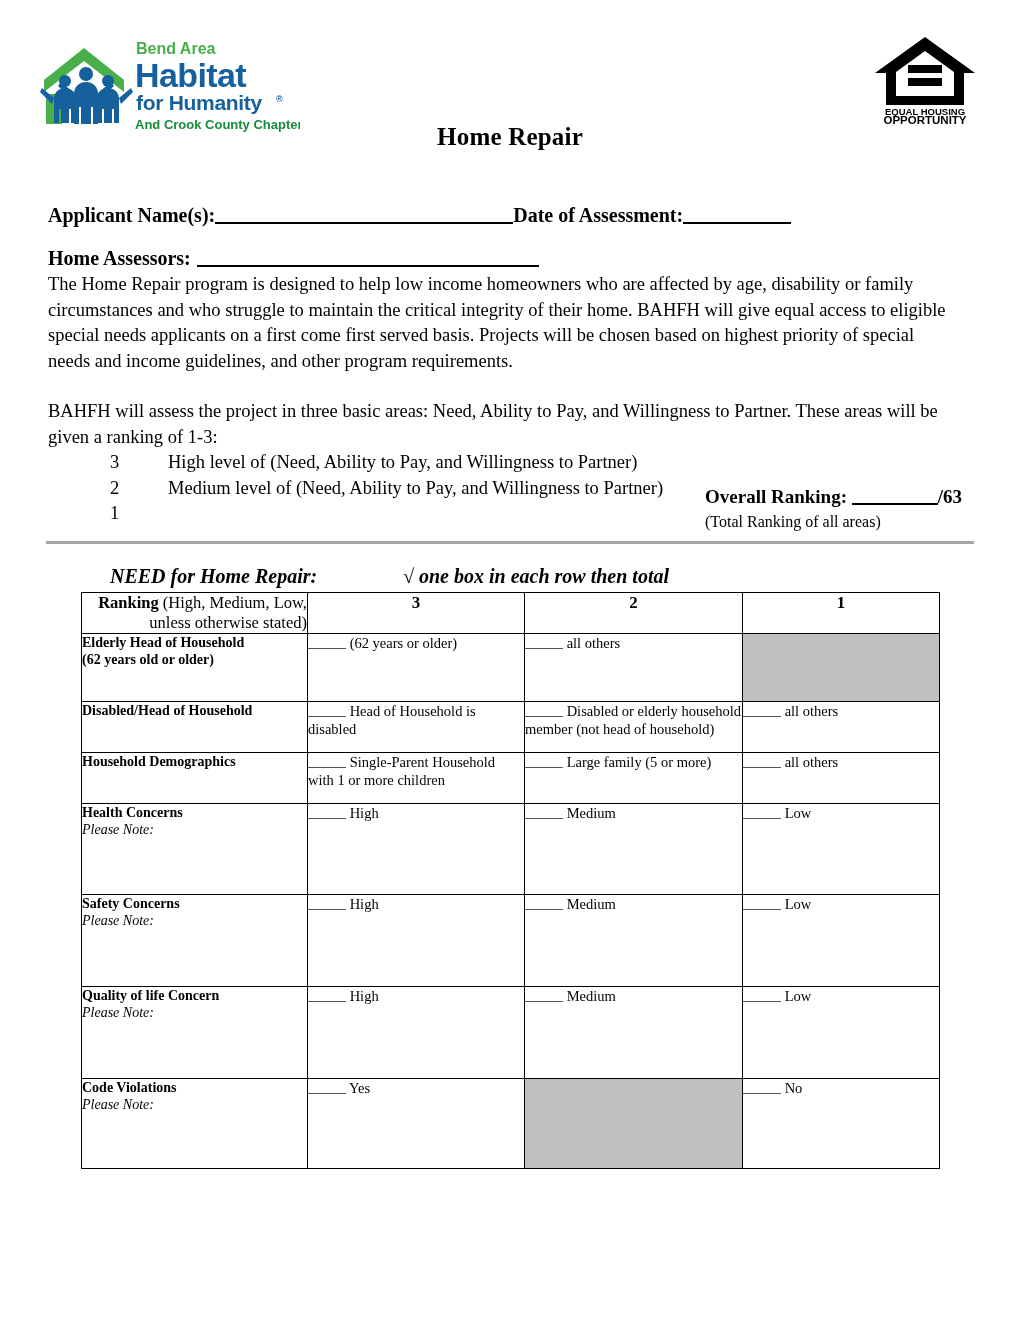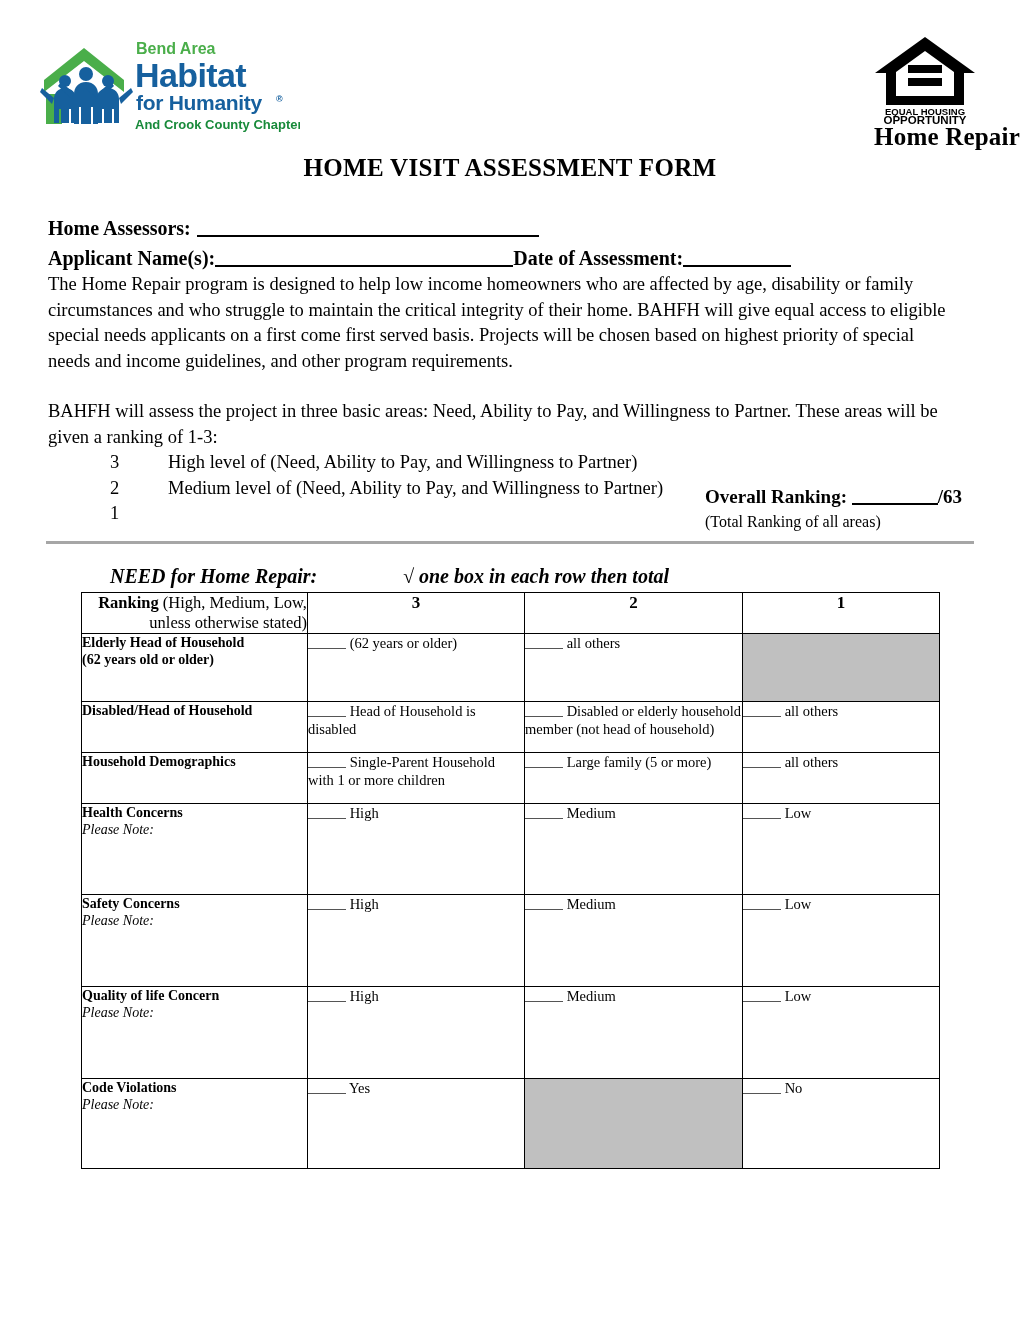--- a/index.html
+++ b/index.html
@@ -54,21 +54,20 @@
     left: 0;
     top: 122px;
     width: 1020px;
     text-align: center;
   }
   .title-line1 {
     font-size: 25px;
     font-weight: bold;
     line-height: 30px;
     letter-spacing: 0.2px;
-    text-align: right;
   }
   .title-line2 {
     font-size: 25px;
     font-weight: bold;
     line-height: 32px;
     letter-spacing: 0.3px;
   }
 
   
   .fields {
@@ -278,29 +277,28 @@
           <rect x="36" y="45" width="34" height="8"></rect>
         </g>
         <text x="53" y="82" text-anchor="middle" font-family="'Liberation Sans', sans-serif" font-size="9.5" font-weight="bold" fill="#000">EQUAL HOUSING</text>
         <text x="53" y="91" text-anchor="middle" font-family="'Liberation Sans', sans-serif" font-size="11.5" font-weight="bold" fill="#000">OPPORTUNITY</text>
       </svg>
     </div>
   </div>
 
   <div class="title-block">
     <div class="title-line1">Home Repair</div>
-    <div class="title-line2">HOME VISIT ASSESSMENT FORM</div>
   </div>
 
   <div class="fields">
+    <div class="field-row">
+      <span>Applicant Name(s):</span><span class="rule applicant"></span><span>Date of Assessment:</span><span class="rule date"></span>
+    </div>
     <div class="field-row second">
       <span>Home Assessors:</span><span class="rule assessors"></span>
-    </div>
-    <div class="field-row">
-      <span>Applicant Name(s):</span><span class="rule applicant"></span><span>Date of Assessment:</span><span class="rule date"></span>
     </div>
   </div>
 
   <div class="body-copy">
     <p>The Home Repair program is designed to help low income homeowners who are affected by age, disability or family circumstances and who struggle to maintain the critical integrity of their home. BAHFH will give equal access to eligible special needs applicants on a first come first served basis. Projects will be chosen based on highest priority of special needs and income guidelines, and other program requirements.</p>
     <p class="gap">BAHFH will assess the project in three basic areas: Need, Ability to Pay, and Willingness to Partner. These areas will be given a ranking of 1-3:</p>
     <div class="rank-list">
       <div class="rl-row">
         <span class="rl-num">3</span>
         <span>High level of (Need, Ability to Pay, and Willingness to Partner)</span>

